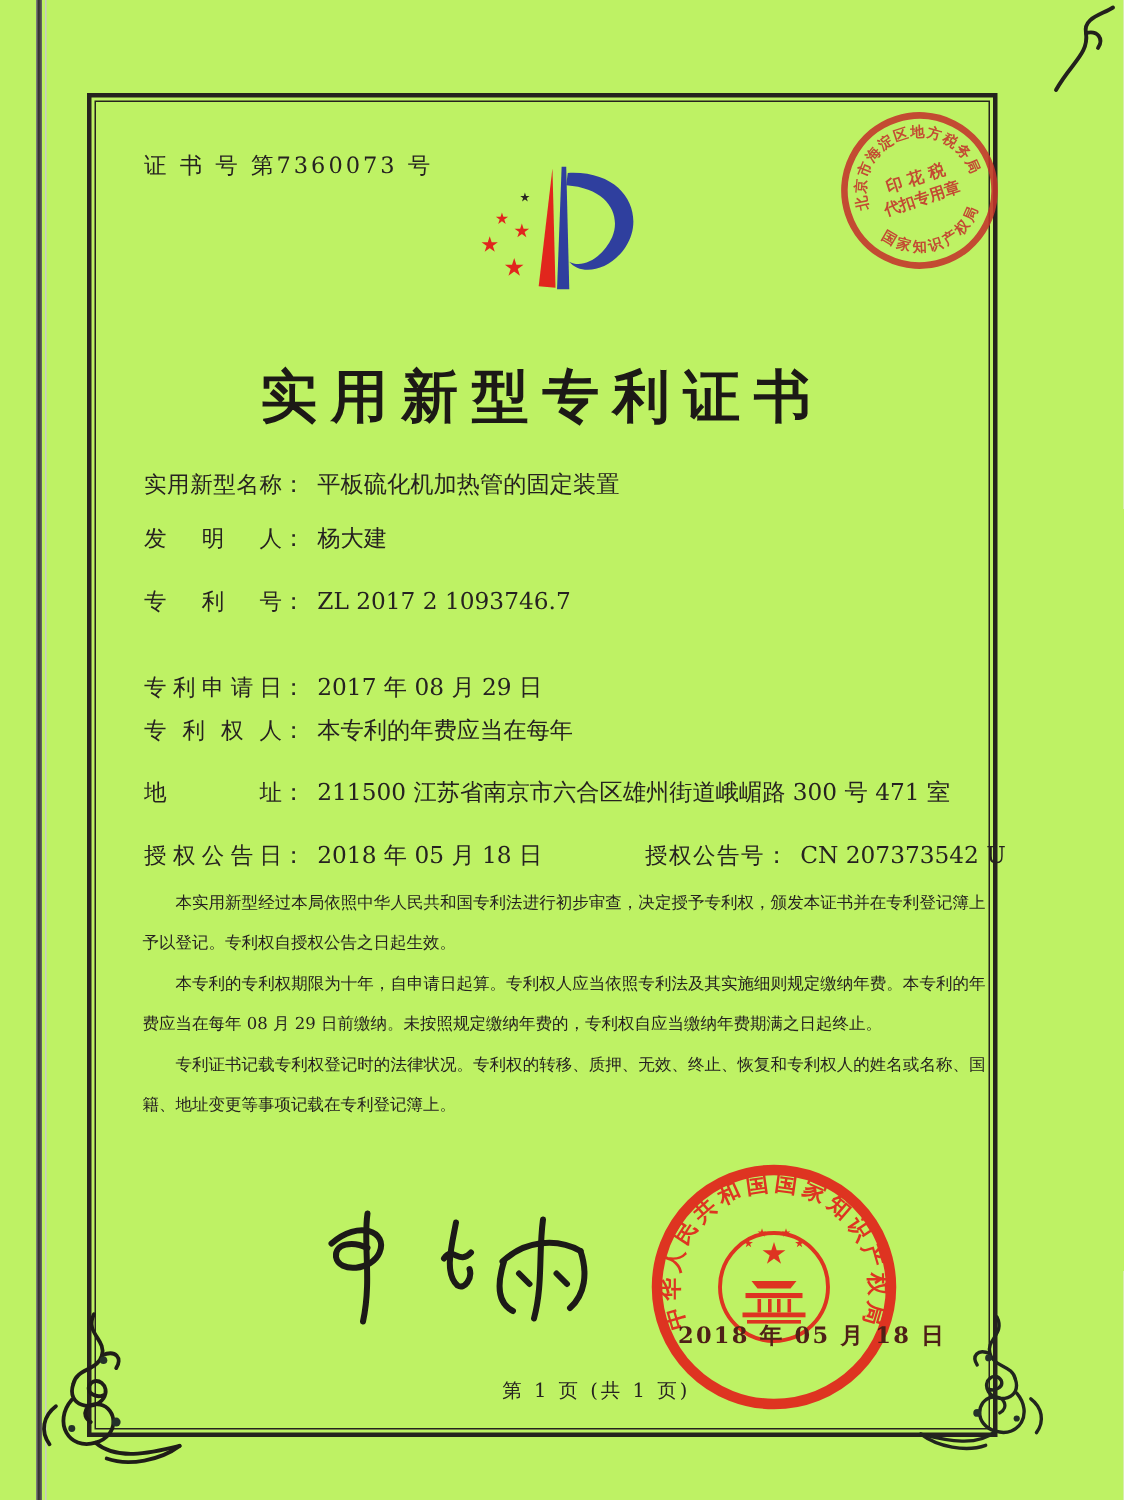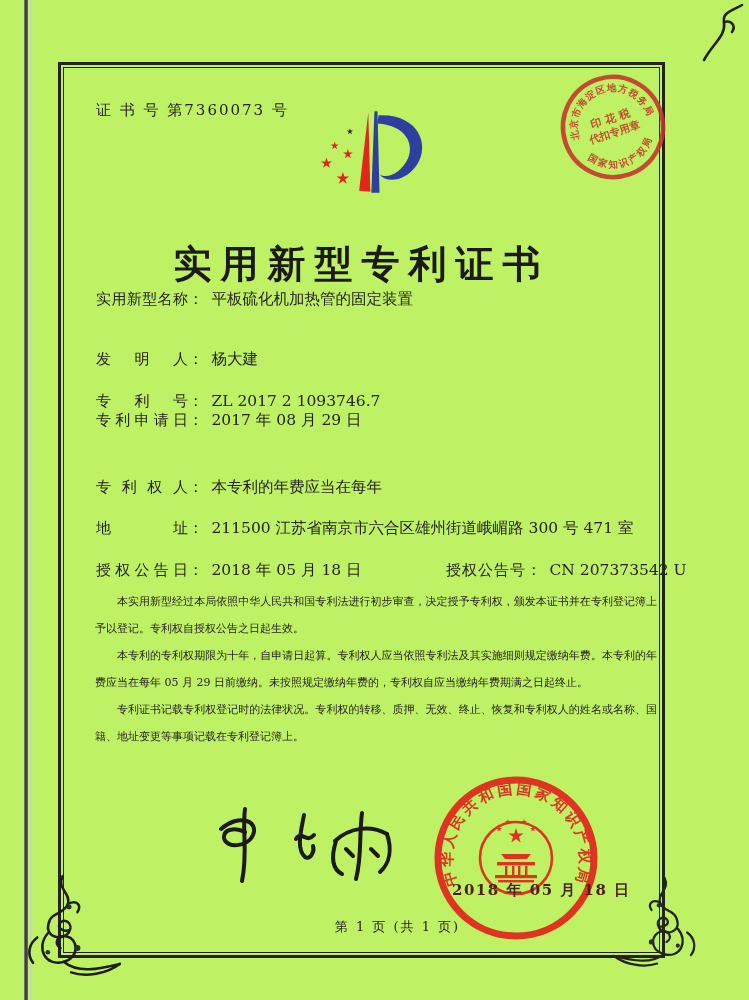--- a/index.html
+++ b/index.html
@@ -10,21 +10,21 @@
   .scan-edge2{position:absolute;left:30px;top:0;width:1px;height:1000px;background:#c8c8c5;}
   .frame{position:absolute;left:58px;top:62px;width:607px;height:896px;border:3px solid #26231e;box-sizing:border-box;}
   .frame-inner{position:absolute;left:2px;top:2px;right:2px;bottom:2px;border:1px solid #26231e;}
   .cert-no{position:absolute;left:96px;top:101px;font-size:15px;letter-spacing:2px;}
   .logo{position:absolute;left:296px;top:100px;width:165px;height:102px;}
   .page-title{position:absolute;left:58px;top:211px;width:607px;text-align:center;
               font-size:38px;font-weight:700;letter-spacing:9px;color:#1c1916;margin-top:28px;}
   .field-row{position:absolute;left:96px;font-size:15.5px;white-space:nowrap;}
   .fl{display:inline-block;width:92px;text-align:justify;text-align-last:justify;font-size:15px;vertical-align:baseline;}
   .fv{margin-left:8px;}
-  .grant-col2{position:absolute;left:350px;top:0;white-space:nowrap;}
+  .grant-col2{position:absolute;left:334px;top:0;white-space:nowrap;}
   .grant-col2 .fl2{font-size:15px;letter-spacing:1px;}
   .body-paras{position:absolute;left:95px;top:588px;width:562px;font-size:11px;
               line-height:27px;text-align:justify;}
   .body-paras p{margin:0;text-indent:2em;}
   .signer{position:absolute;left:106px;top:824px;font-size:18px;line-height:33px;letter-spacing:2px;}
   .signature{position:absolute;left:193px;top:799px;width:212px;height:88px;}
   .seal{position:absolute;left:428px;top:770px;width:176px;height:176px;opacity:.93;}
   .seal-date{position:absolute;left:452px;top:881px;width:200px;font-size:15px;
              letter-spacing:1.5px;color:#4e2017;font-weight:600;z-index:5;}
   .tax-stamp{position:absolute;left:558px;top:72px;width:110px;height:110px;
@@ -69,48 +69,48 @@
       <use href="#star" transform="translate(52,31) scale(3.2)" fill="#2b2723"></use>
       <use href="#star" transform="translate(37,45) scale(4.2)" fill="#e1261d"></use>
       <use href="#star" transform="translate(50,53) scale(5)" fill="#e1261d"></use>
       <use href="#star" transform="translate(29,62) scale(5.6)" fill="#e1261d"></use>
       <use href="#star" transform="translate(45,77) scale(6.4)" fill="#e1261d"></use>
     </g>
   </svg>
 
   <div class="page-title">实用新型专利证书</div>
 
-  <div class="field-row" style="top:289px">
+  <div class="field-row" style="top:313px">
     <span class="fl">实用新型名称</span><span>：</span><span class="fv">平板硫化机加热管的固定装置</span>
   </div>
   <div class="field-row" style="top:349px">
     <span class="fl">发明人</span><span>：</span><span class="fv">杨大建</span>
   </div>
   <div class="field-row" style="top:391px">
     <span class="fl">专利号</span><span>：</span><span class="fv">ZL 2017 2 1093746.7</span>
   </div>
-  <div class="field-row" style="top:410px">
+  <div class="field-row" style="top:448px">
     <span class="fl">专利申请日</span><span>：</span><span class="fv">2017 年 08 月 29 日</span>
   </div>
   <div class="field-row" style="top:477px">
     <span class="fl">专利权人</span><span>：</span><span class="fv">本专利的年费应当在每年</span>
   </div>
   <div class="field-row" style="top:518px">
     <span class="fl">地址</span><span>：</span><span class="fv">211500 江苏省南京市六合区雄州街道峨嵋路 300 号 471 室</span>
   </div>
   <div class="field-row" style="top:560px;width:562px">
     <span class="fl">授权公告日</span><span>：</span><span class="fv">2018 年 05 月 18 日</span>
     <span class="grant-col2">
       <span class="fl2">授权公告号</span><span>：</span><span class="fv">CN 207373542 U</span>
     </span>
   </div>
 
   <div class="body-paras">
     <p>本实用新型经过本局依照中华人民共和国专利法进行初步审查，决定授予专利权，颁发本证书并在专利登记簿上予以登记。专利权自授权公告之日起生效。</p>
-    <p>本专利的专利权期限为十年，自申请日起算。专利权人应当依照专利法及其实施细则规定缴纳年费。本专利的年费应当在每年 05 月 29 日前缴纳。未按照规定缴纳年费的，专利权自应当缴纳年费期满之日起终止。</p>
+    <p>本专利的专利权期限为十年，自申请日起算。专利权人应当依照专利法及其实施细则规定缴纳年费。本专利的年费应当在每年 08 月 29 日前缴纳。未按照规定缴纳年费的，专利权自应当缴纳年费期满之日起终止。</p>
     <p>专利证书记载专利权登记时的法律状况。专利权的转移、质押、无效、终止、恢复和专利权人的姓名或名称、国籍、地址变更等事项记载在专利登记簿上。</p>
   </div>
 
 
   <svg class="signature" viewBox="0 0 212 88">
     <g fill="none" stroke="#1c1a17" stroke-width="4" stroke-linecap="round">
       <path d="M52,10 C49,30 55,54 49,82"></path>
       <path d="M28,30 C46,14 66,22 60,36 C55,48 33,50 31,39 C30,30 42,28 52,33"></path>
       <path d="M103,40 C109,31 113,45 121,36"></path>
       <path d="M111,16 C108,32 103,50 112,58 C117,61 122,53 120,47"></path>

